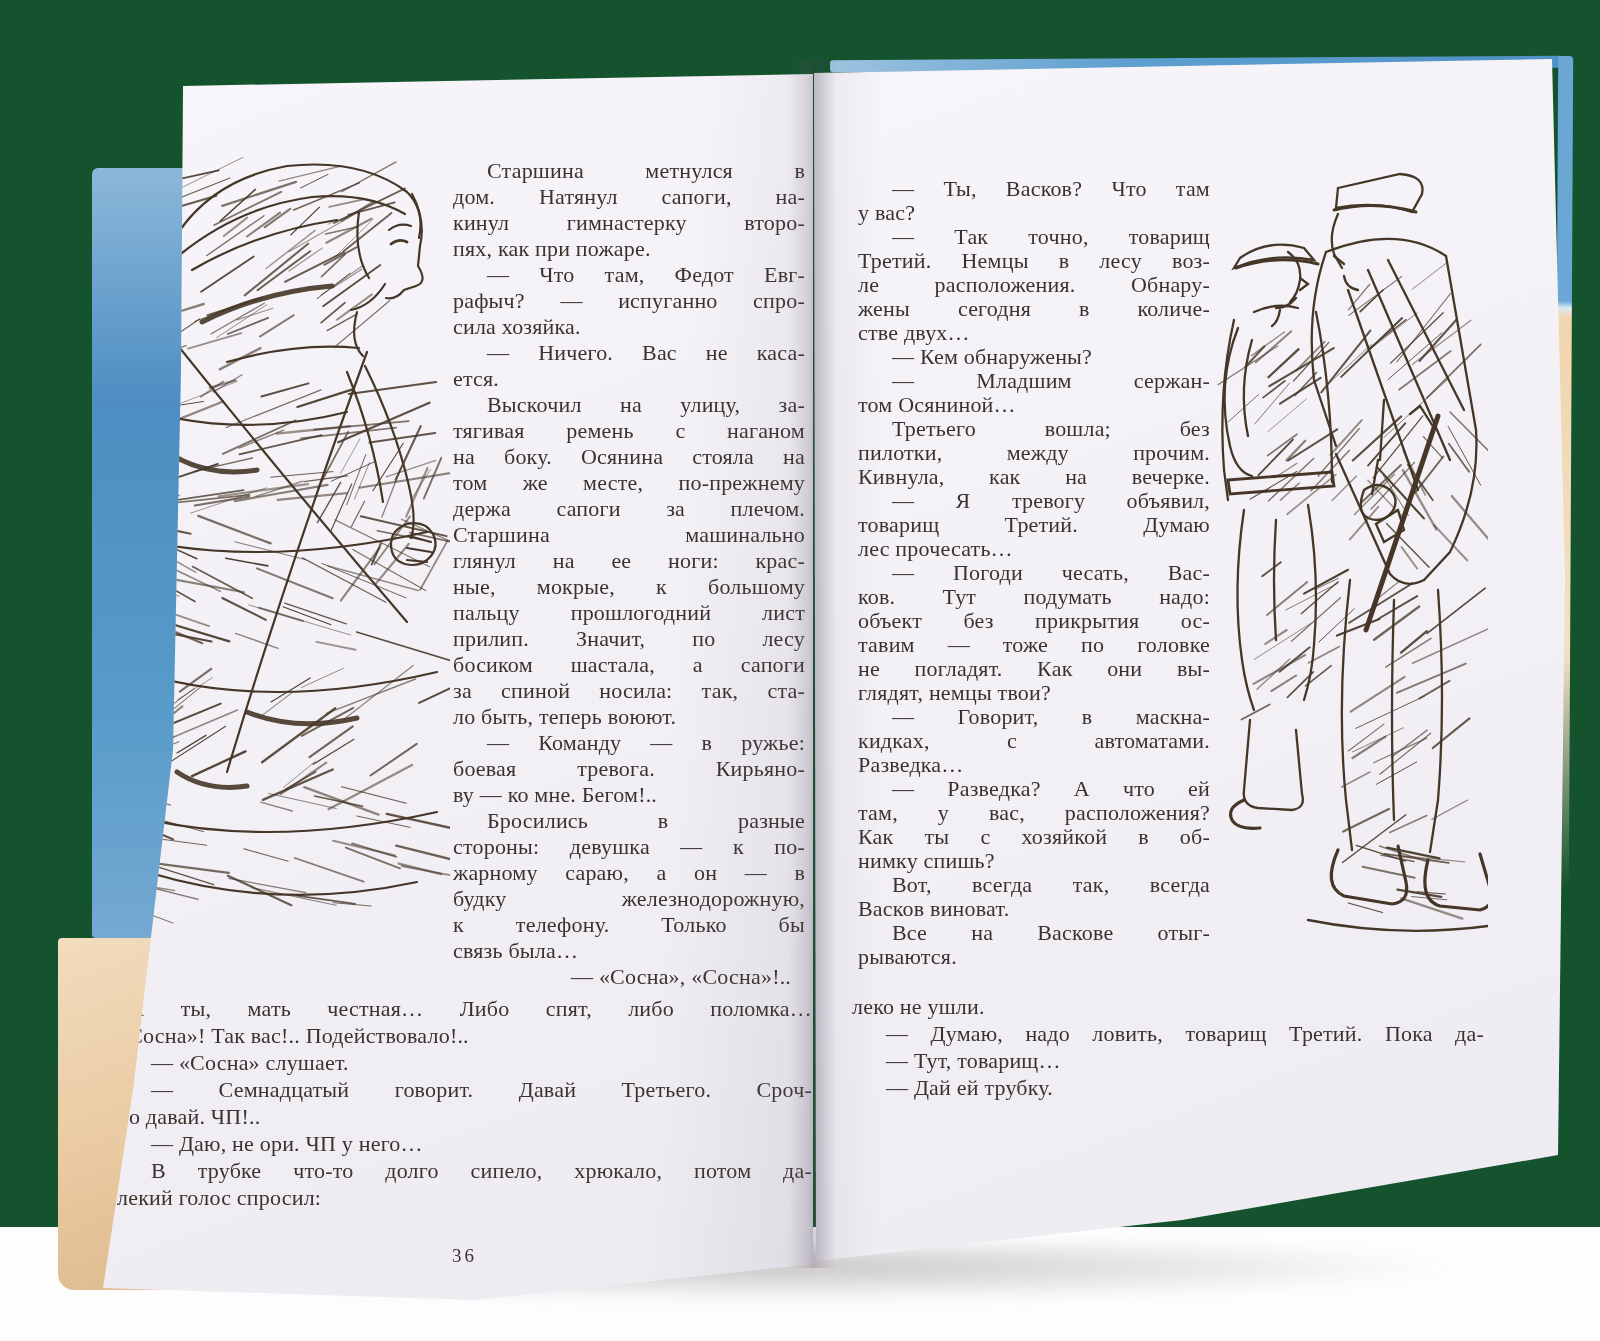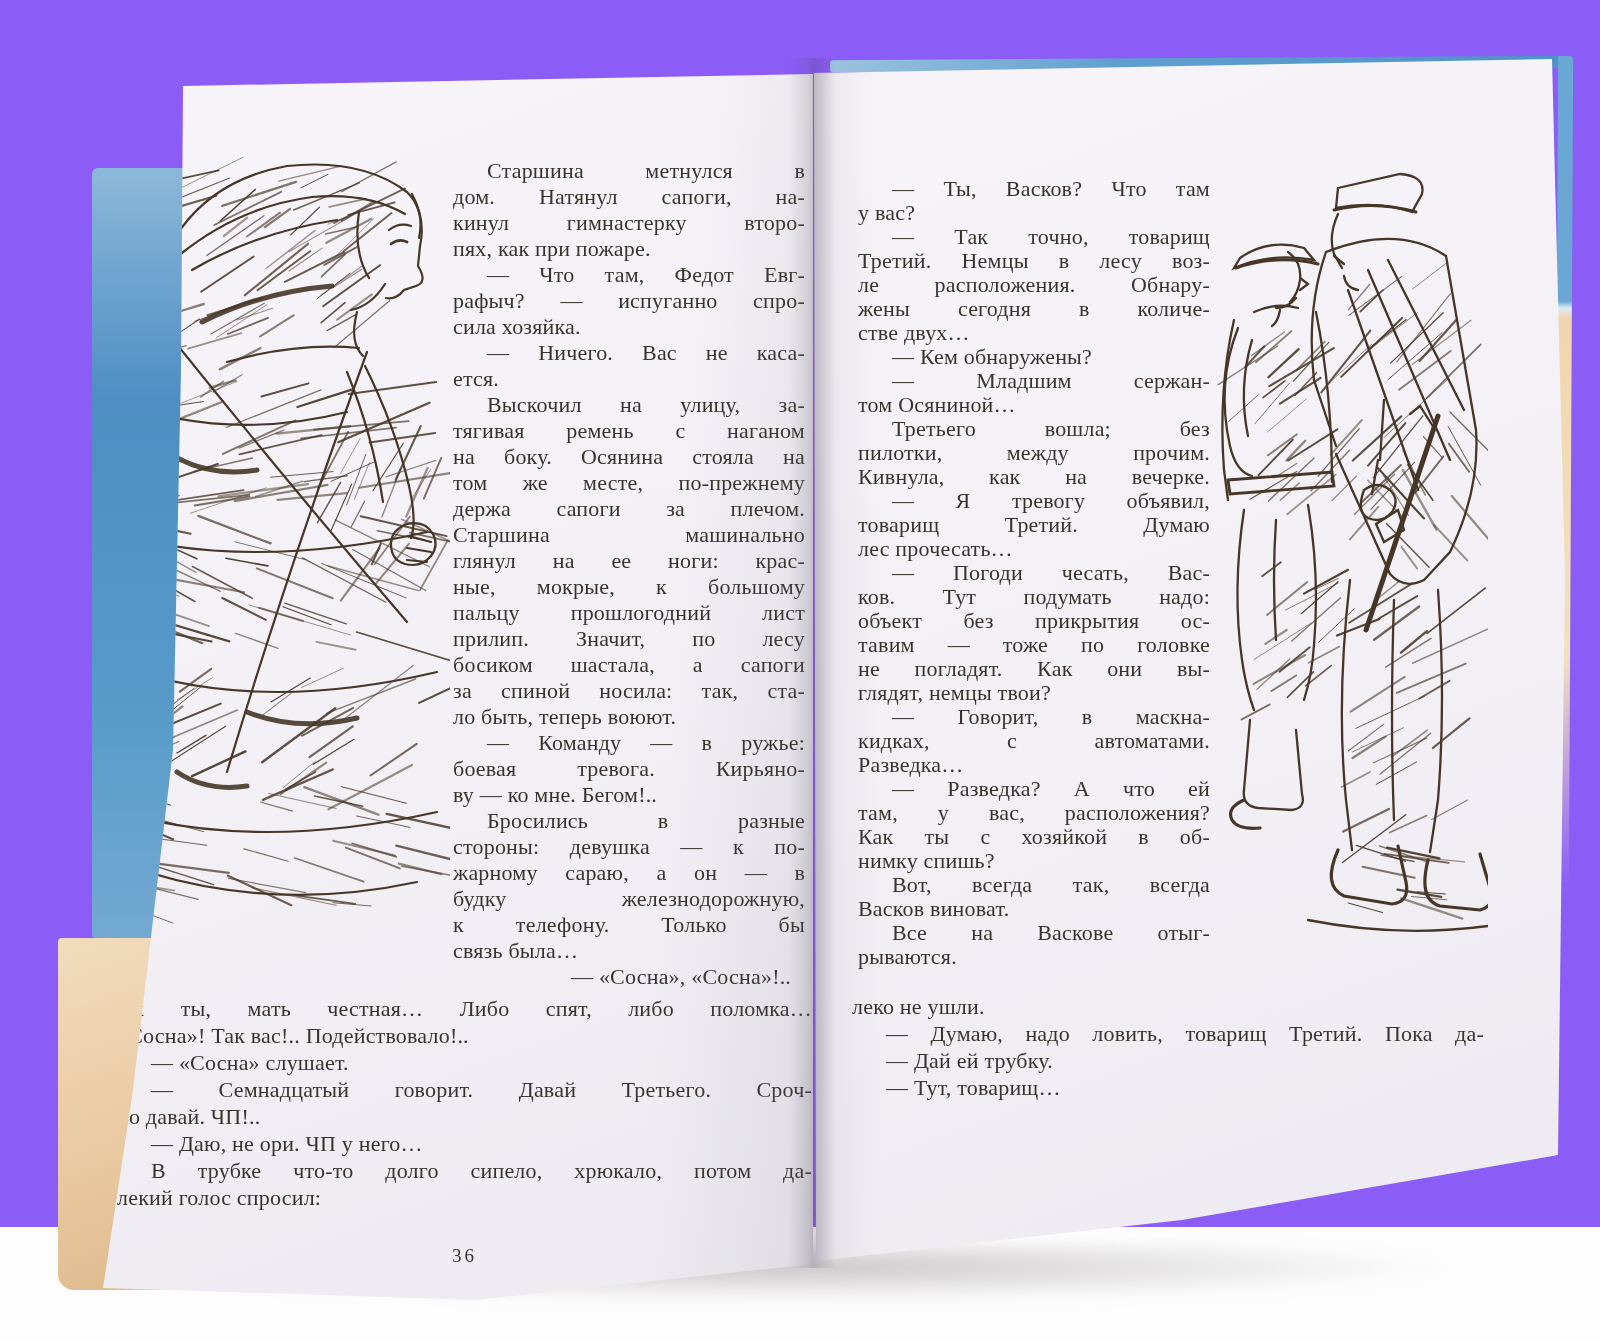--- a/index.html
+++ b/index.html
@@ -1,17 +1,17 @@
 <!DOCTYPE html>
 <html style="--ink: #3a332d; --sketch: #463627; --page: #f3f1f5;"><head>
 <meta charset="utf-8">
 <style>
   html,body{margin:0;padding:0;width:1600px;height:1341px;overflow:hidden;
     background:#fdfdfd;font-family:"Liberation Serif","DejaVu Serif",serif;}
-  .scene{position:relative;width:1600px;height:1227px;background:#8b5cf6;}
+  .scene{position:relative;width:1600px;height:1227px;background:#14532d;}
 
   
   .book-shadow{position:absolute;left:110px;top:1244px;width:1350px;height:58px;
     background:radial-gradient(ellipse at 50% 40%,rgba(120,110,115,.38),rgba(120,110,115,0) 70%);
     filter:blur(7px);}
 
   
   .cover-left-blue{position:absolute;left:92px;top:168px;width:93px;height:770px;
     background:linear-gradient(180deg,#8cb8da,#4e8ec2 30%,#579bc9 70%,#74a9d2);
     border-radius:6px 0 0 4px;}
@@ -573,20 +573,20 @@
         <div class="tline j">Как ты с хозяйкой в об-</div>
         <div class="tline">нимку спишь?</div>
         <div class="tline j ind">Вот, всегда так, всегда</div>
         <div class="tline">Васков виноват.</div>
         <div class="tline j ind">Все на Васкове отыг-</div>
         <div class="tline">рываются.</div>
       </div>
     <div class="full-lines" id="rp-full">
         <div class="tline">леко не ушли.</div>
         <div class="tline j ind">— Думаю, надо ловить, товарищ Третий. Пока да-</div>
+        <div class="tline ind">— Тут, товарищ…</div>
         <div class="tline ind">— Дай ей трубку.</div>
-        <div class="tline ind">— Тут, товарищ…</div>
       </div>
     <div class="page-num">37</div>
   </div>
 
   <div class="gutter"></div>
 </div>
 
 </body></html>

